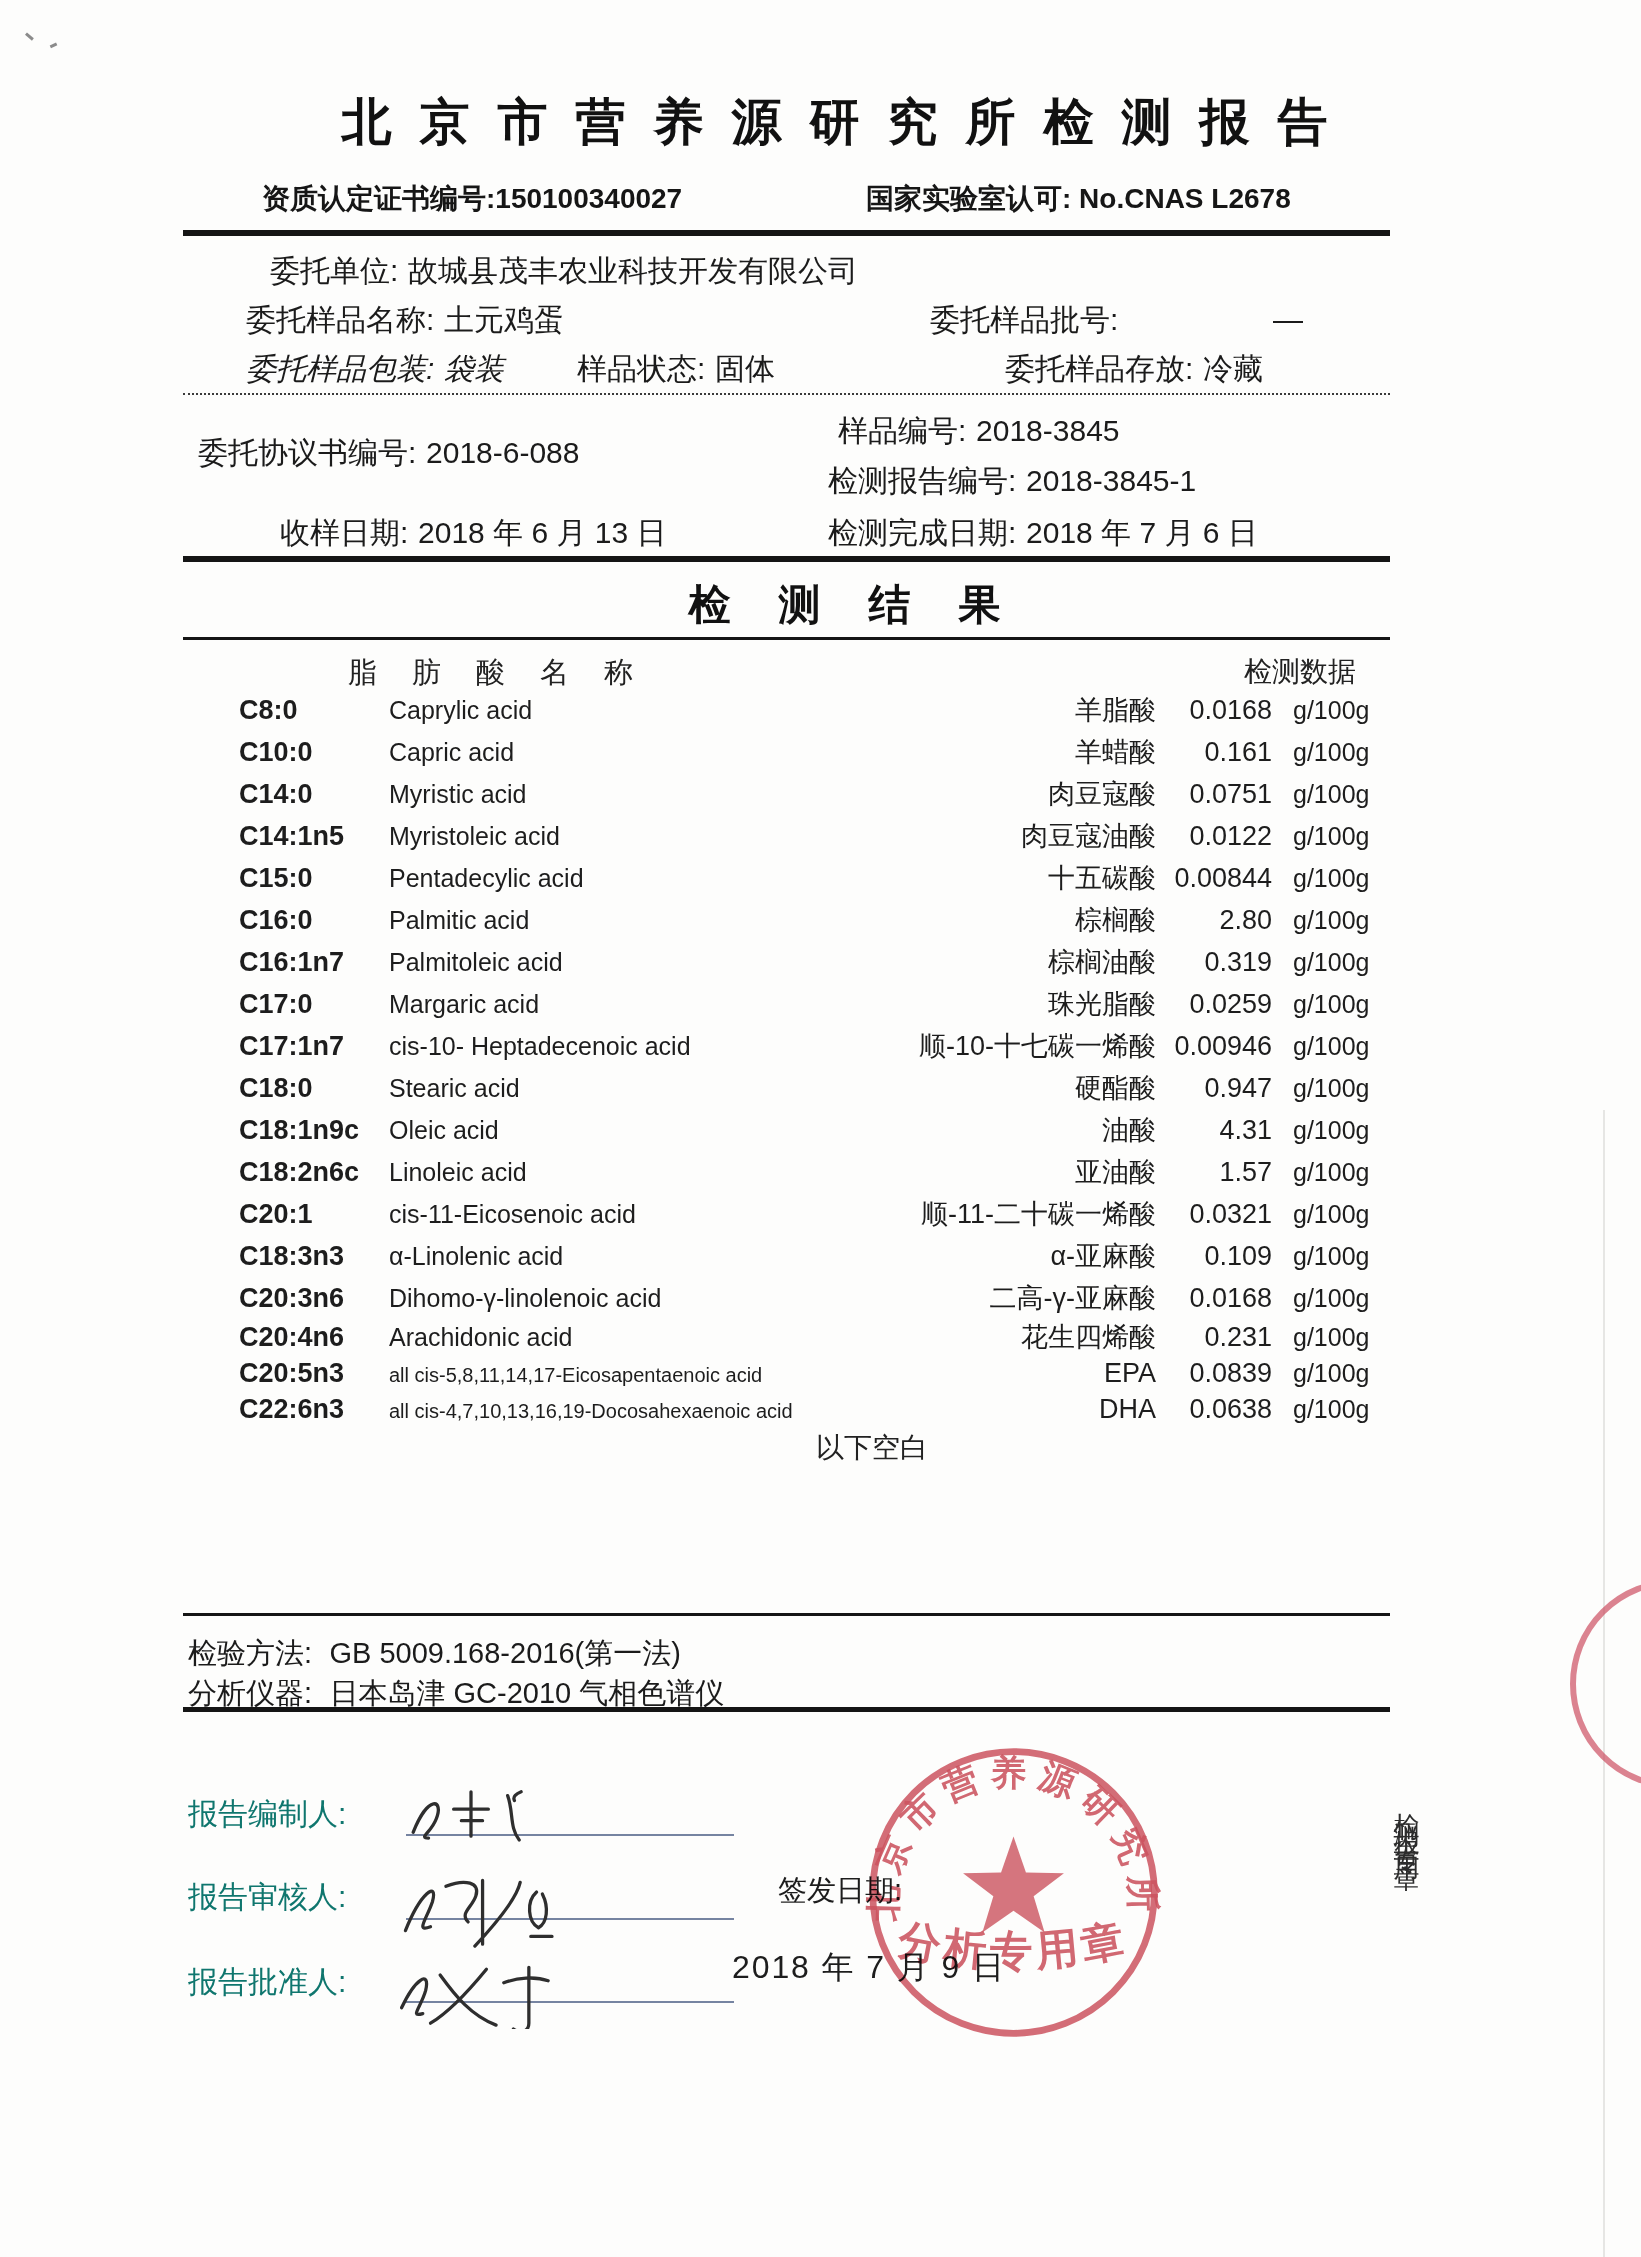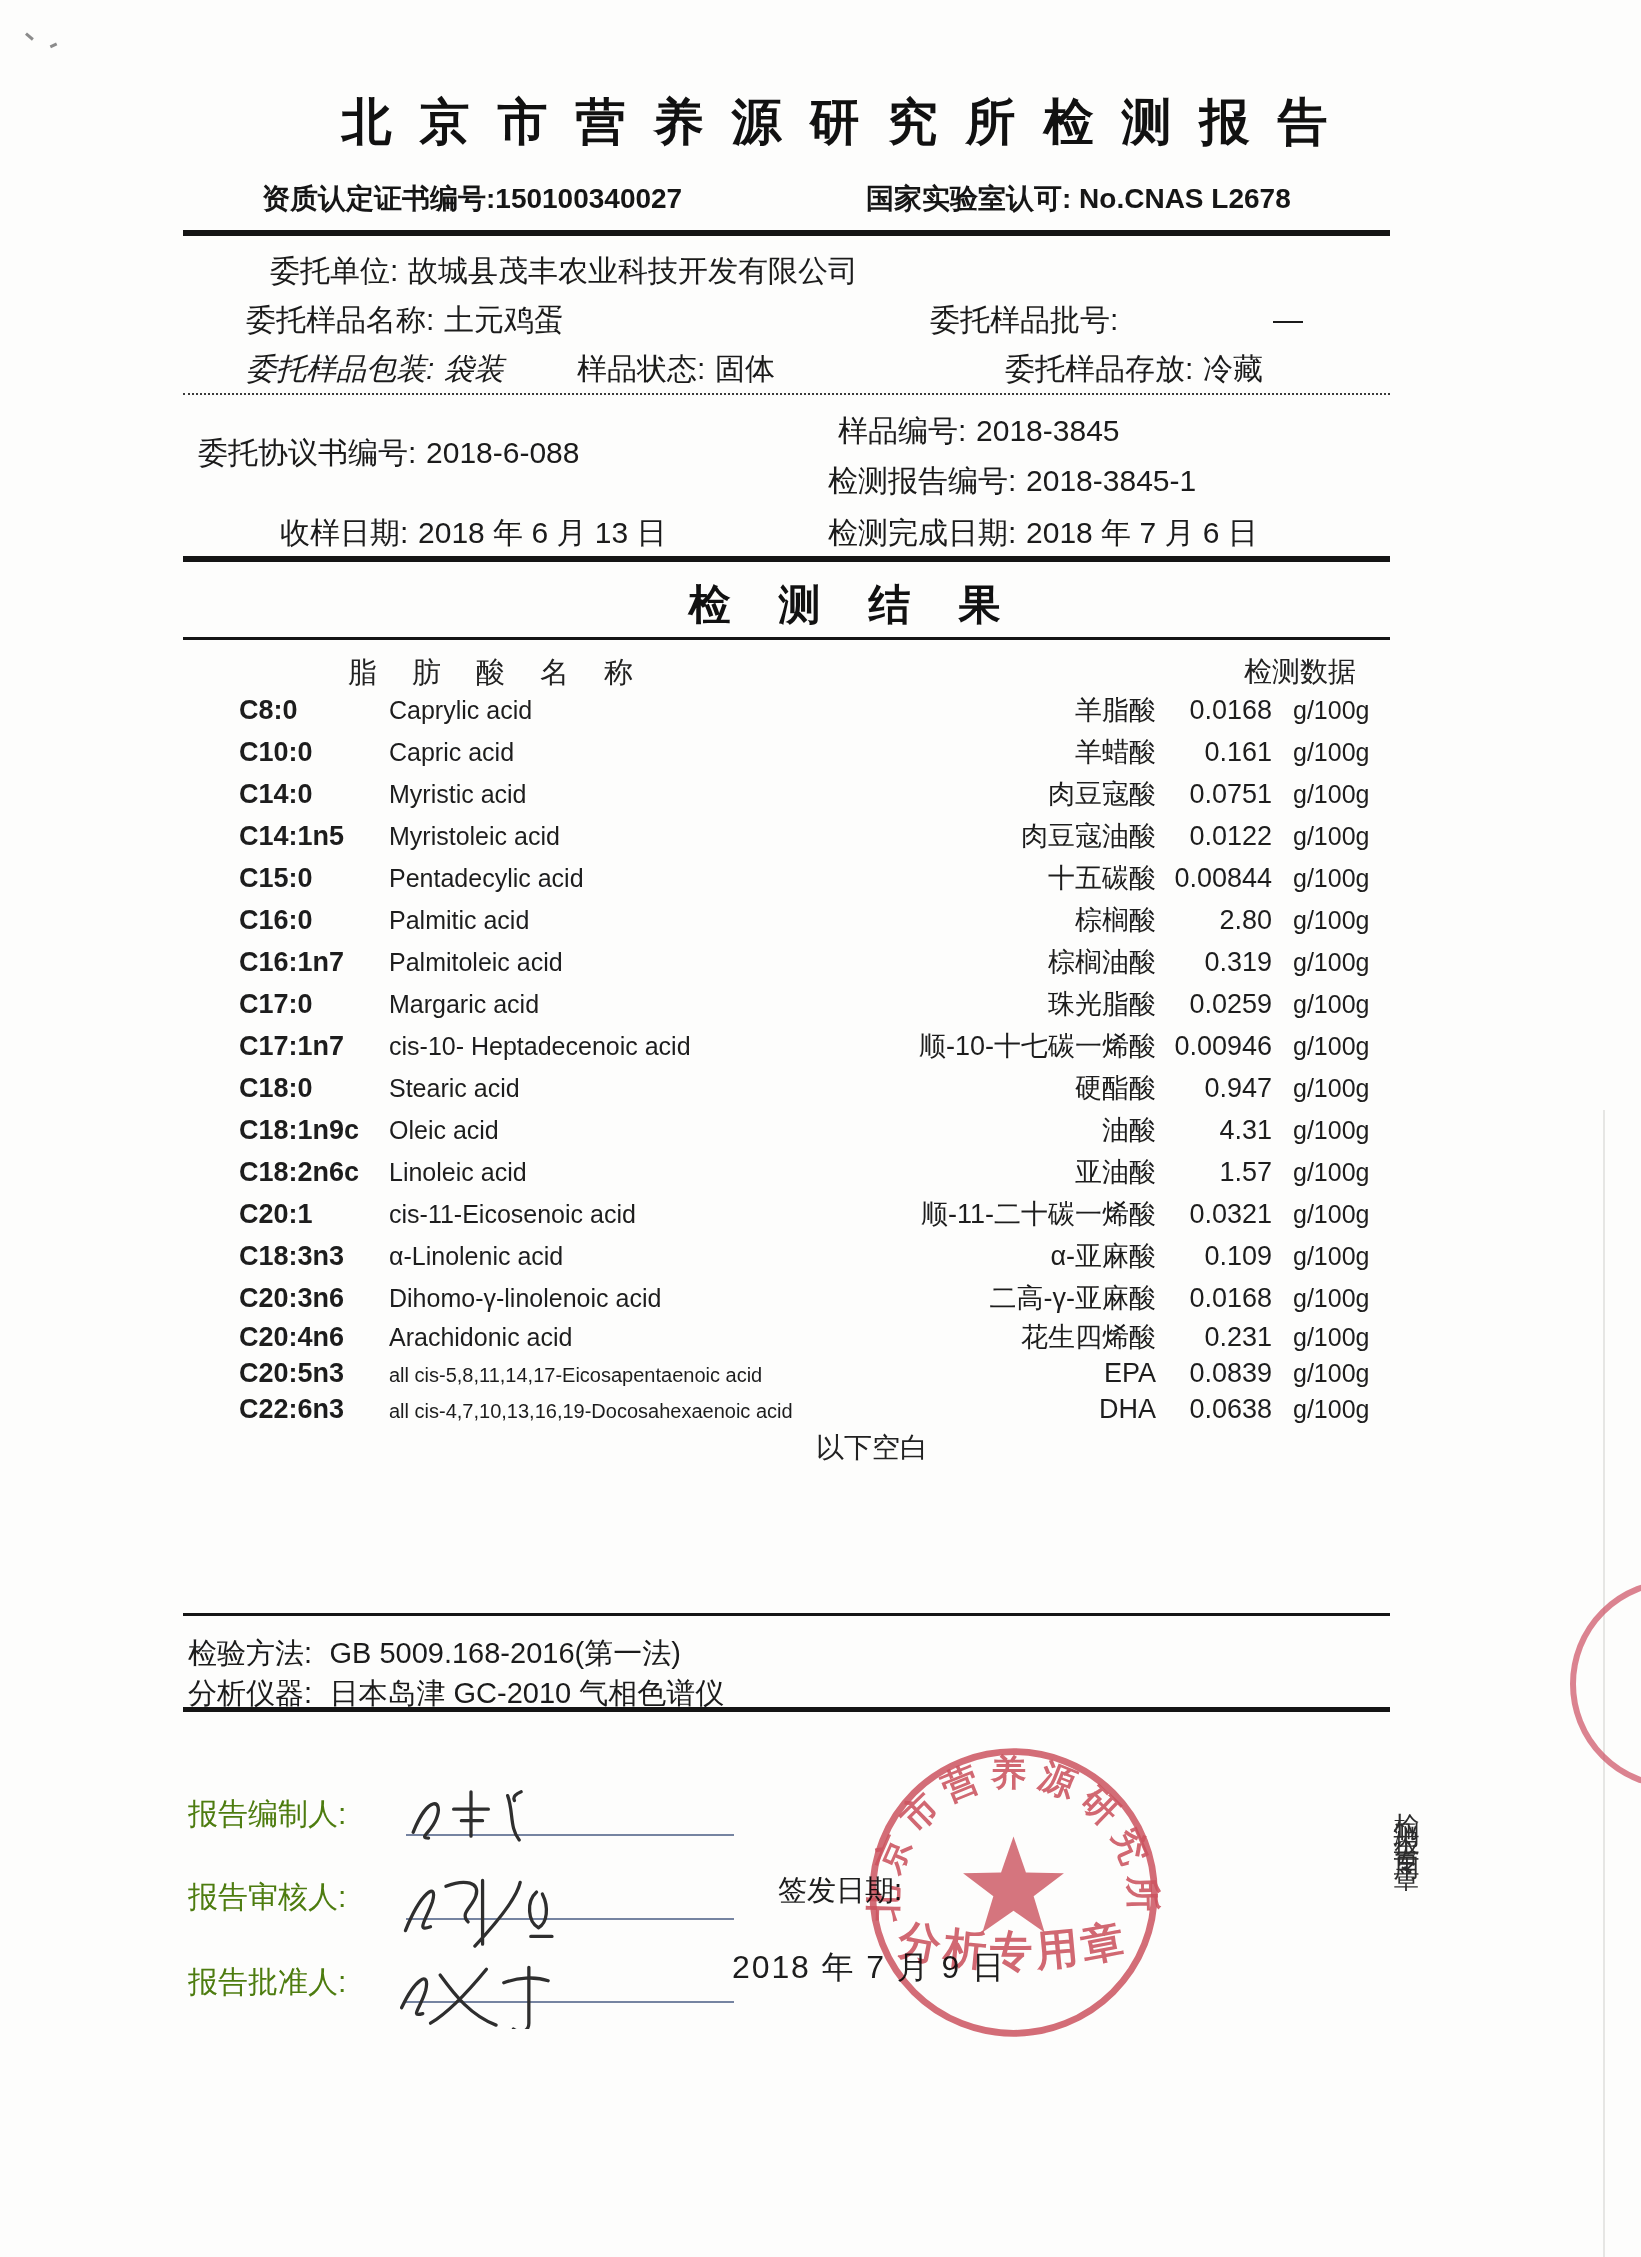--- a/index.html
+++ b/index.html
@@ -39,21 +39,21 @@
   .c-cn{width:348px;flex:none;text-align:right;font-size:27px;}
   .c-val{width:116px;flex:none;text-align:right;font-size:27px;}
   .c-unit{width:97px;flex:none;padding-left:21px;font-size:25px;}
   .blank-note{top:1429px;left:816px;font-size:28px;color:#222;}
 
   
   .method-row{font-size:29px;color:#1b1b1b;}
   .method-row .lab{margin-right:17.4px;}
 
   
-  .sig-label{font-size:30px;color:#4d7c0f;}
+  .sig-label{font-size:30px;color:#0f766e;}
   .sig-line{position:absolute;left:406px;width:328px;height:1.9px;background:#54658a;opacity:.8;}
   .issue-label{font-size:29px;}
   .issue-date{font-size:32px;letter-spacing:1.9px;}
   .side-vertical{top:1792px;left:1390px;writing-mode:vertical-rl;font-size:26px;
                  letter-spacing:8.7px;color:#2c2c2c;}
   .footer{top:2124px;left:0;width:1641px;text-align:center;font-size:29px;color:#111;letter-spacing:2.9px;}
 
   
   .stamp{position:absolute;left:864px;top:1743px;width:299px;height:299px;
          mix-blend-mode:multiply;opacity:.9;pointer-events:none;}

